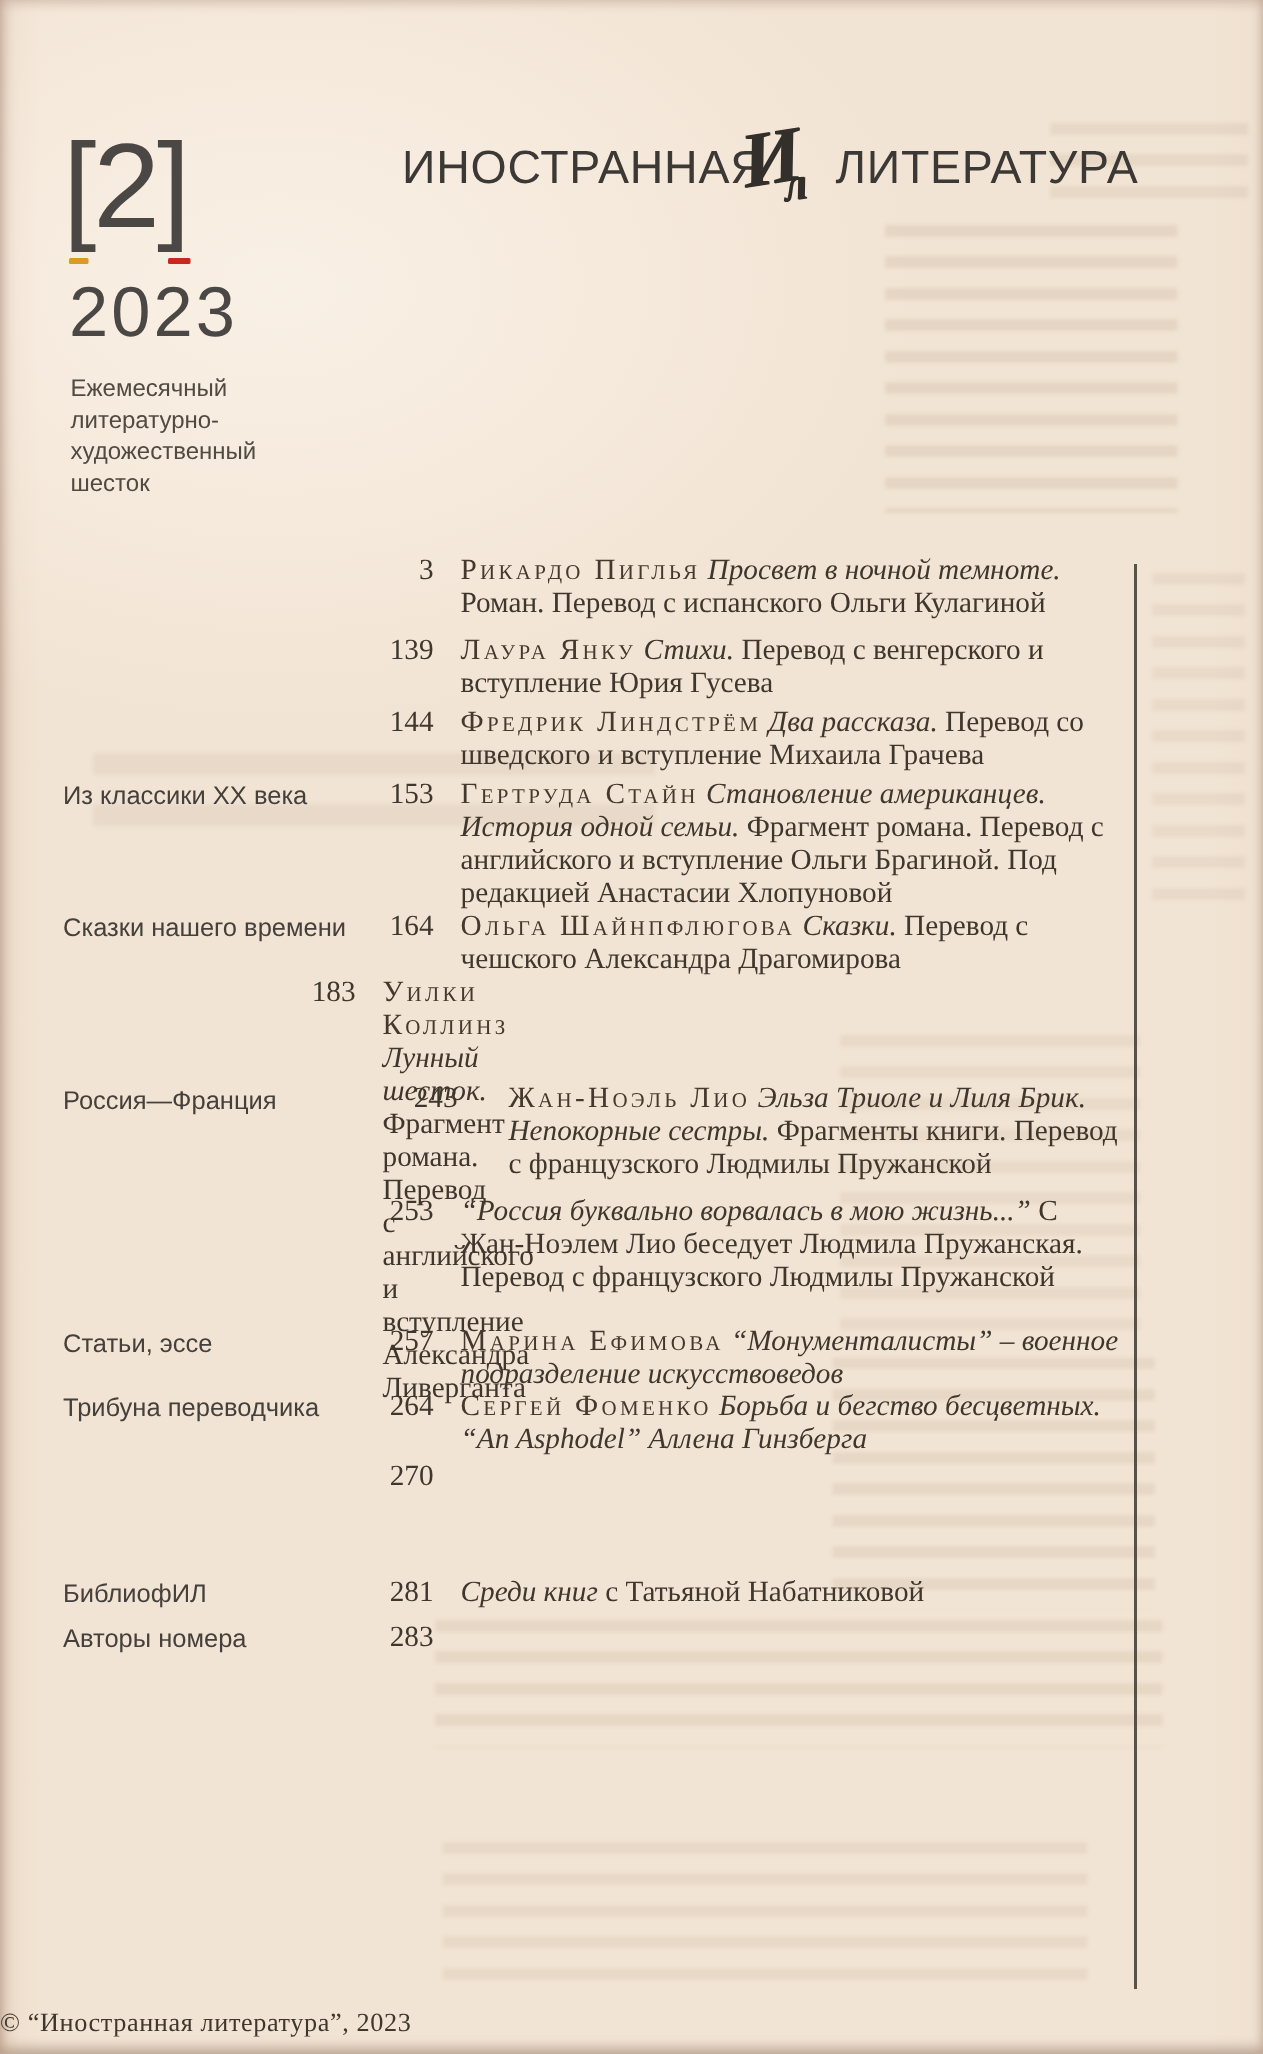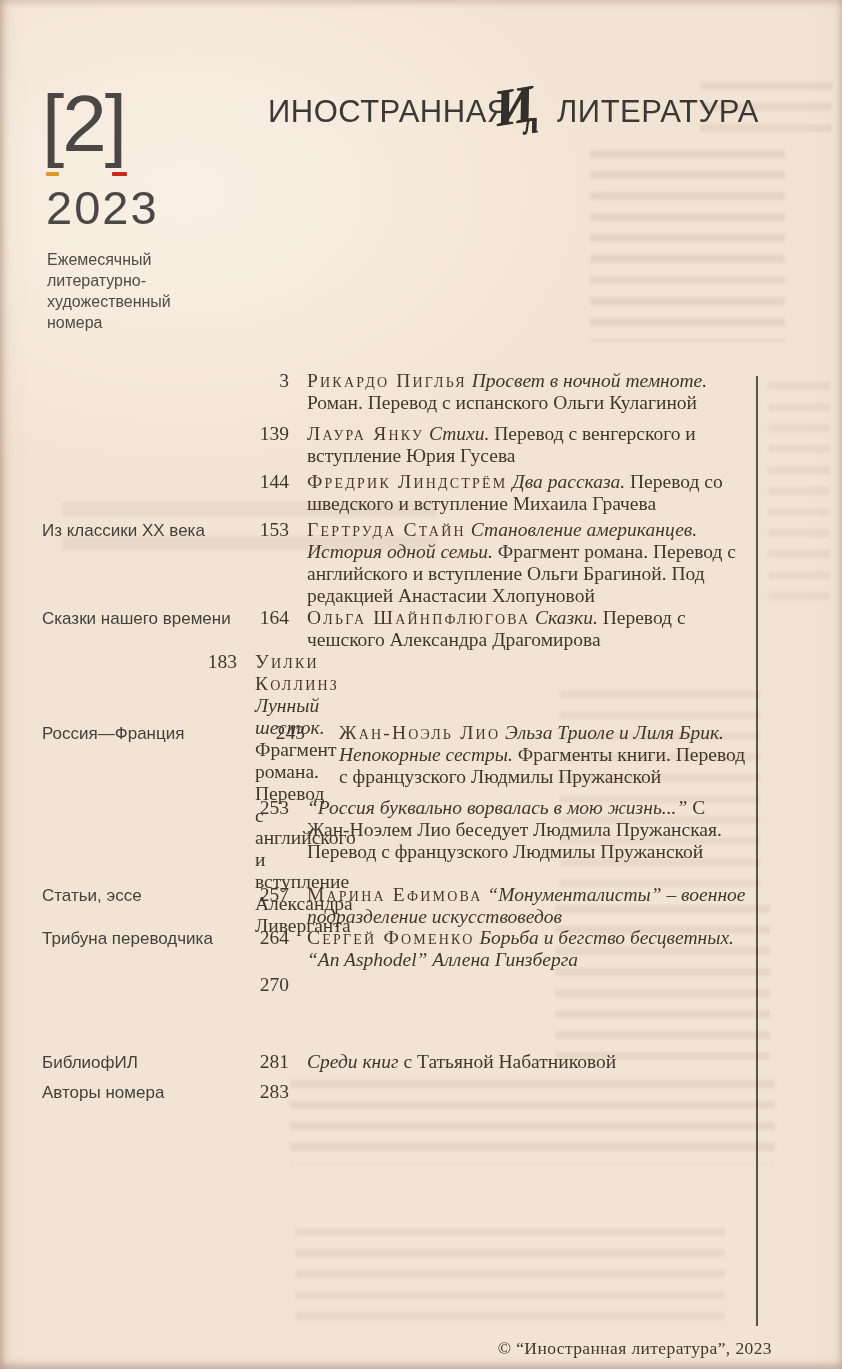--- a/index.html
+++ b/index.html
@@ -68,21 +68,21 @@
   .toc-page{
     font-size:19.5px;line-height:22px;text-align:right;padding-right:10px;color:#3f372e;
   }
   .toc-text{font-size:19.5px;line-height:22px;padding-left:8px;color:#3f372e;}
   .seg-author{font-variant:small-caps;letter-spacing:2.2px;color:#44392d;}
   .seg-title{font-style:italic;}
   .seg-plain{}
 
   
   .footer{
-    position:absolute;left:0;top:1338px;width:772px;text-align:right;
+    position:absolute;left:0;top:1338px;width:772px;text-align:left;
     font-size:17.5px;color:#3f372e;letter-spacing:.4px;
   }
 </style>
 </head>
 <body>
 
 <div class="page">
 
   <div class="ghost" style="left:700px;top:82px;width:132px;height:58px;opacity:.45;"></div>
   <div class="ghost" style="left:590px;top:150px;width:195px;height:192px;opacity:.55;"></div>
@@ -94,21 +94,21 @@
   <div class="ghost" style="left:768px;top:382px;width:62px;height:225px;opacity:.38;"></div>
 
   <div class="issue-number">[2]</div>
   <div class="tick tick-left"></div>
   <div class="tick tick-right"></div>
   <div class="issue-year">2023</div>
   <div class="issue-subtitle">
     <div>Ежемесячный</div>
     <div>литературно-</div>
     <div>художественный</div>
-    <div>номера</div>
+    <div>шесток</div>
   </div>
 
   <div class="masthead">
     <span class="masthead-word left">ИНОСТРАННАЯ</span>
     <span class="logo-mark">
       <span class="logo-i">И</span>
       <span class="logo-l">л</span>
     </span>
     <span class="masthead-word right">ЛИТЕРАТУРА</span>
   </div>

